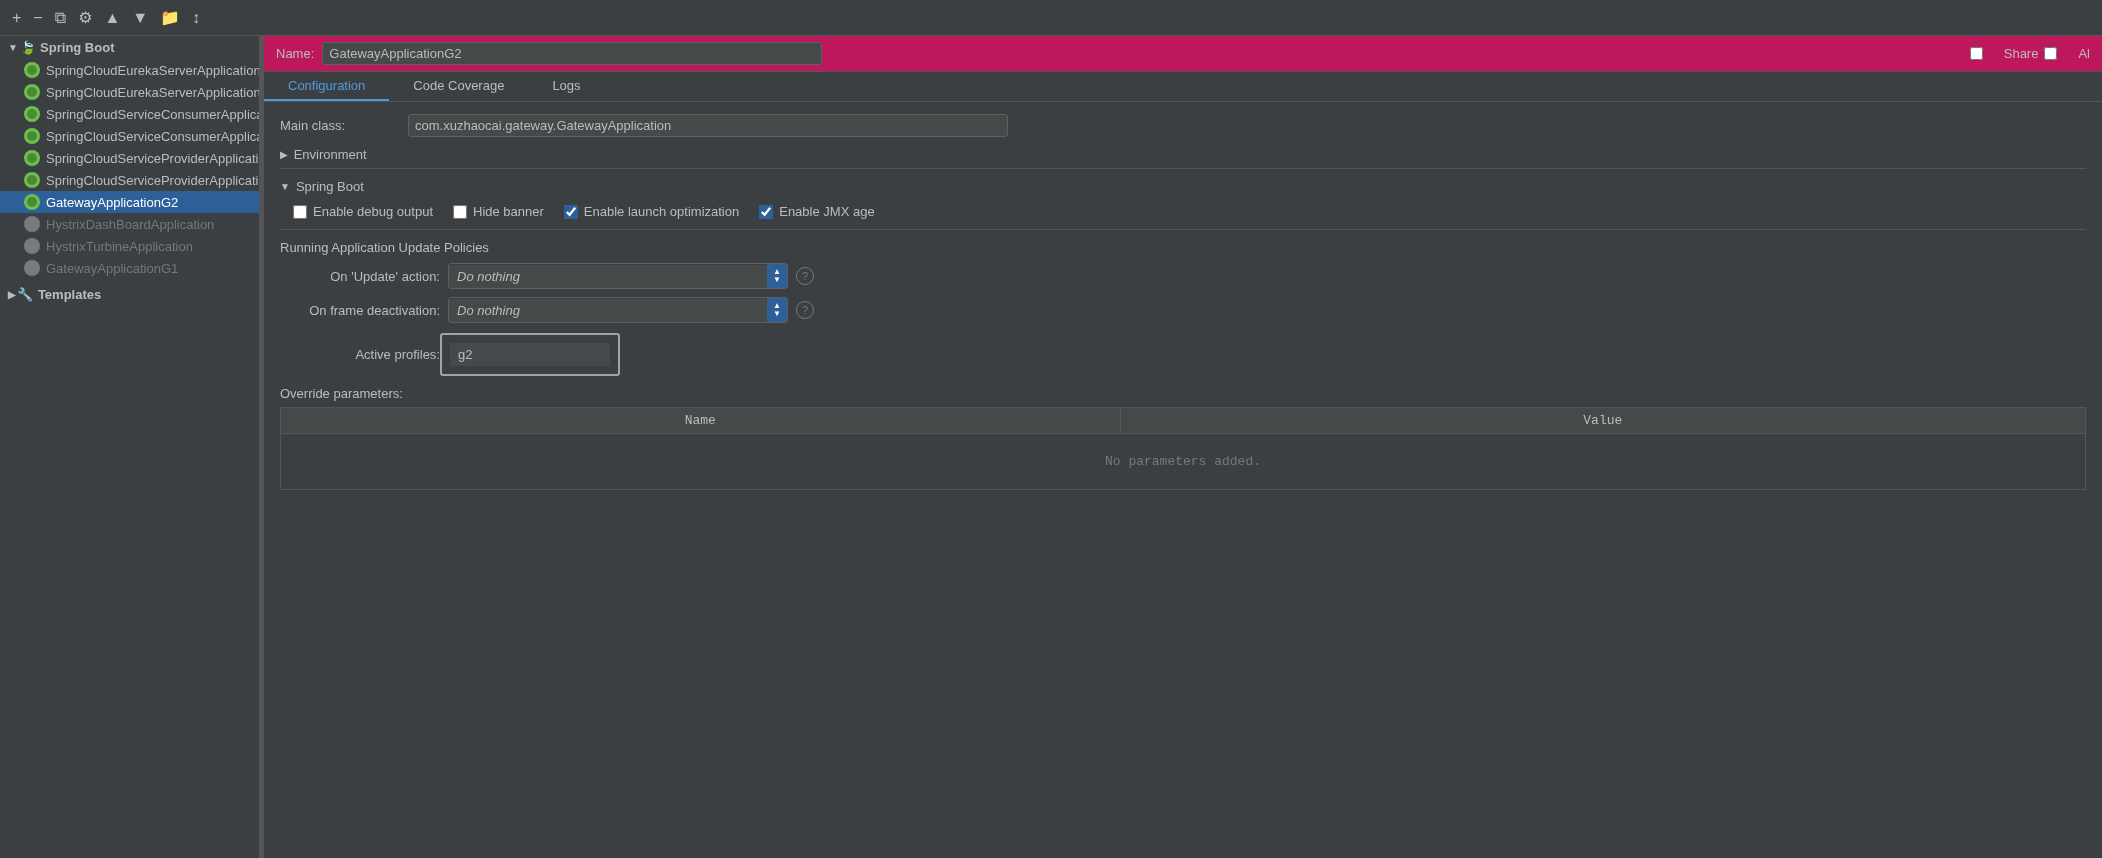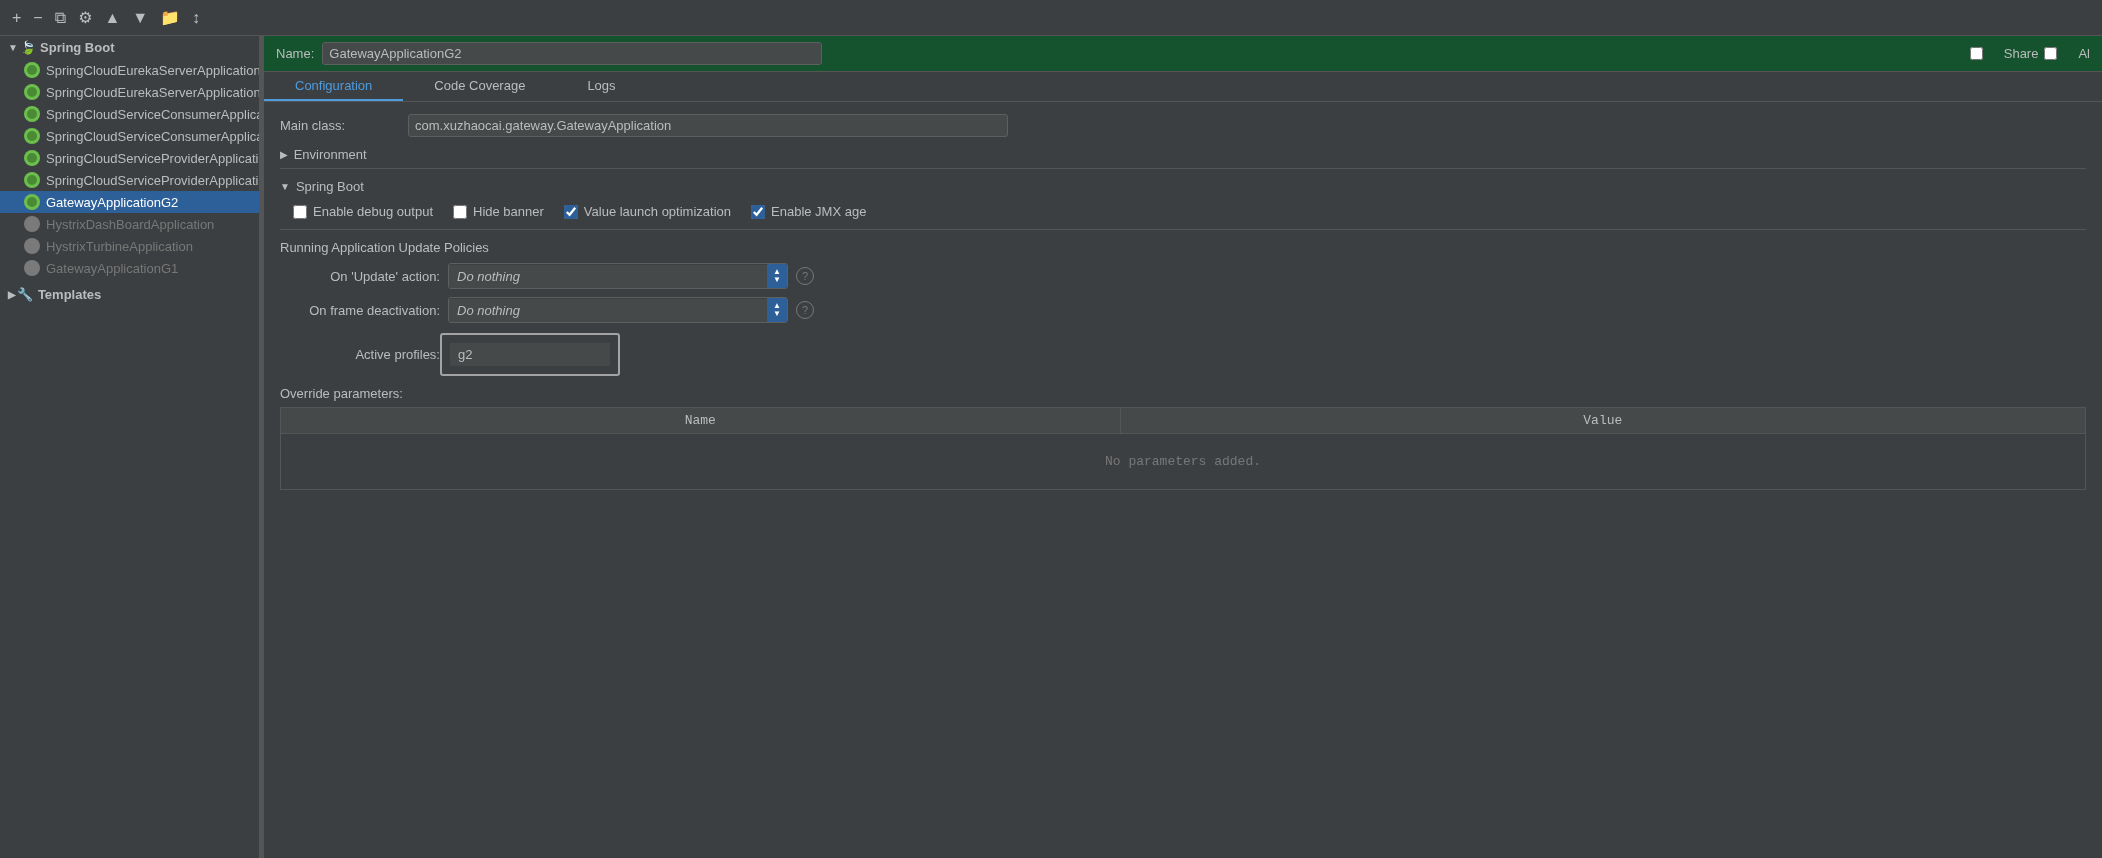--- a/index.html
+++ b/index.html
@@ -115,21 +115,21 @@
       flex-direction: column;
       overflow: hidden;
     }
 
     
     .name-bar {
       display: flex;
       align-items: center;
       padding: 6px 12px;
       gap: 8px;
-      background: #14532d;
+      background: #be185d;
       border-bottom: 1px solid #555;
       flex-shrink: 0;
     }
     .name-label {
       color: #bbbcbd;
       font-size: 13px;
     }
     .name-input {
       flex: 1;
       max-width: 500px;
@@ -154,21 +154,21 @@
     }
 
     
     .tabs {
       display: flex;
       background: #3c3f41;
       border-bottom: 1px solid #555;
       flex-shrink: 0;
     }
     .tab {
-      padding: 6px 31px;
+      padding: 6px 24px;
       cursor: pointer;
       color: #bbbcbd;
       font-size: 13px;
       border-bottom: 2px solid transparent;
     }
     .tab.active {
       border-bottom: 2px solid #4e9bde;
       color: #4e9bde;
     }
 
@@ -498,21 +498,21 @@
         <div class="checkbox-item">
           <input type="checkbox" style="">
           <span>Enable debug output</span>
         </div>
         <div class="checkbox-item">
           <input type="checkbox" style="">
           <span>Hide banner</span>
         </div>
         <div class="checkbox-item">
           <input type="checkbox" checked="" style="accent-color: rgb(45, 96, 153);">
-          <span>Value launch optimization</span>
+          <span>Enable launch optimization</span>
         </div>
         <div class="checkbox-item">
           <input type="checkbox" checked="" style="accent-color: rgb(45, 96, 153);">
           <span>Enable JMX age</span>
         </div>
       </div>
 
       <hr class="hdivider">
 
       <div class="policies-section">

